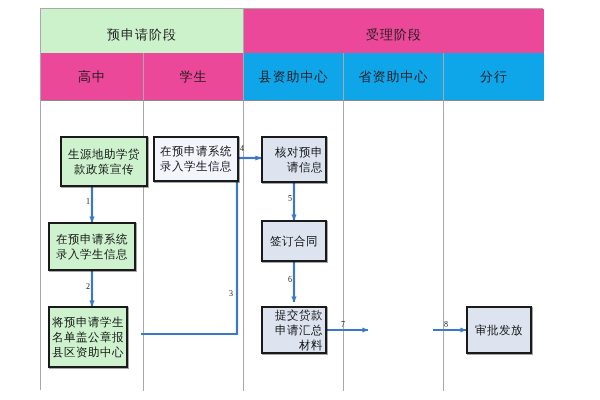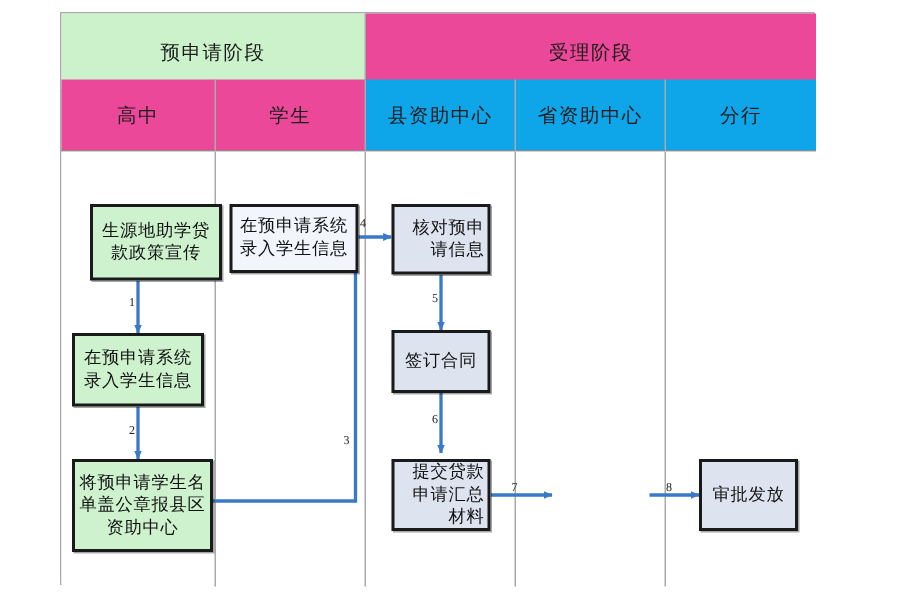--- a/index.html
+++ b/index.html
@@ -180,21 +180,21 @@
   </svg>
 
   <div class="node green" style="left:60px; top:136px; width:88px; height:51px;">
     <span>生源地助学贷款政策宣传</span>
   </div>
 
   <div class="node green" style="left:48px; top:222px; width:88px; height:49px;">
     <span>在预申请系统录入学生信息</span>
   </div>
 
-  <div class="node green" style="left:48px; top:306px; width:94px; height:62px;">
+  <div class="node green" style="left:48px; top:306px; width:80px; height:62px;">
     <span>将预申请学生名单盖公章报县区资助中心</span>
   </div>
 
   <div class="node white" style="left:153px; top:136px; width:86px; height:46px;">
     <span>在预申请系统录入学生信息</span>
   </div>
 
   <div class="node blue" style="left:261px; top:136px; width:66px; height:47px;">
     <span>核对预申请信息</span>
   </div>

